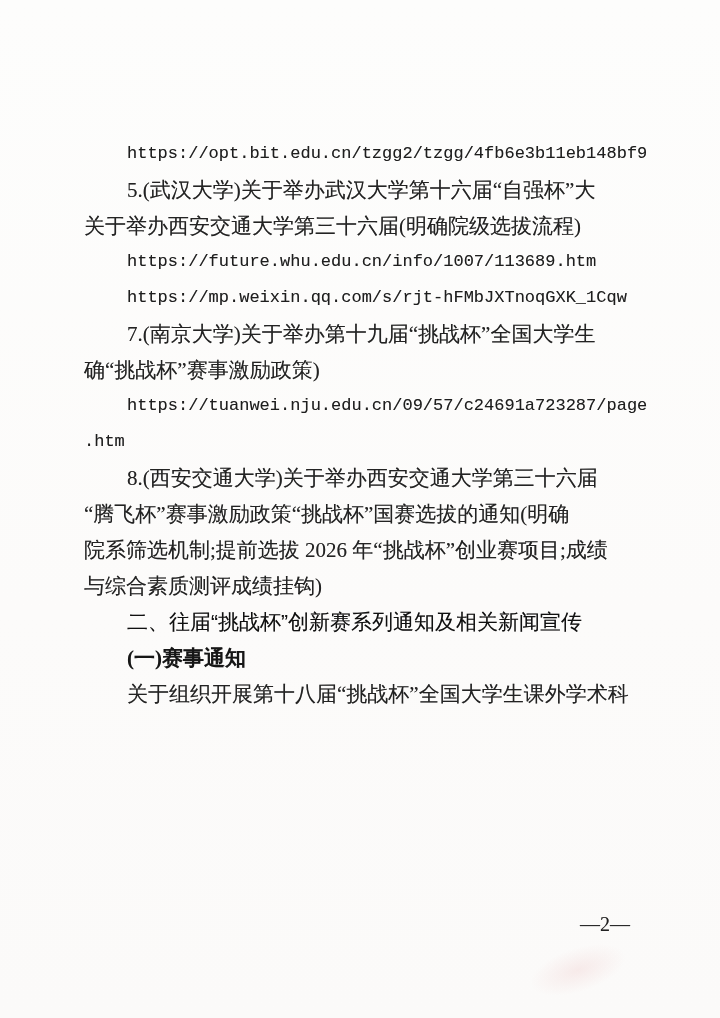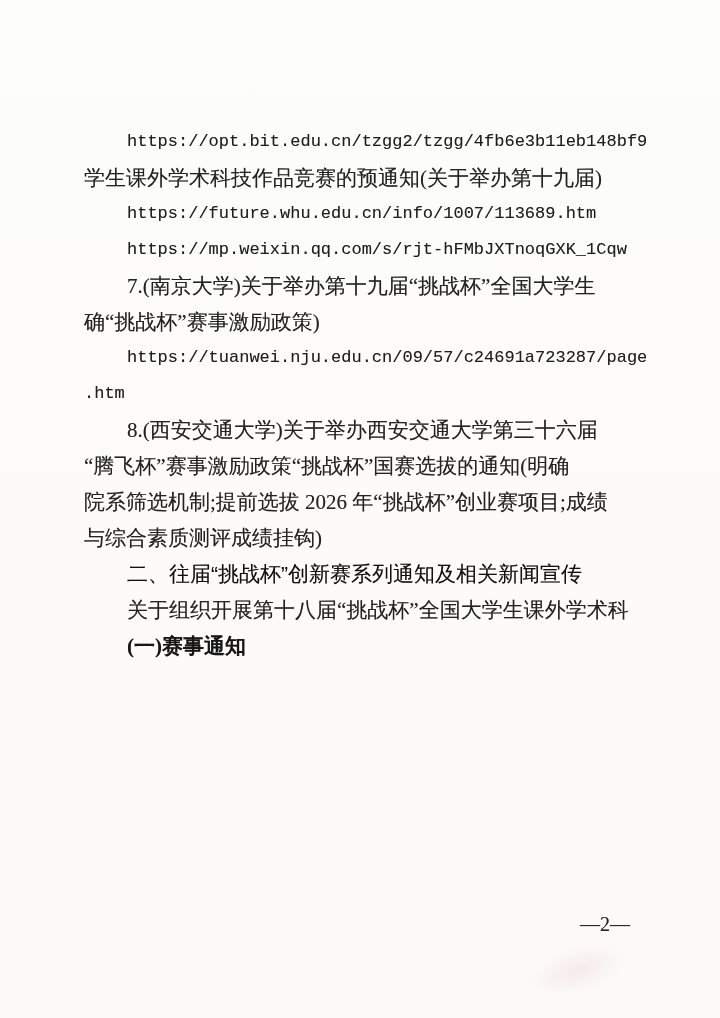--- a/index.html
+++ b/index.html
@@ -13,21 +13,21 @@
     height: 1018px;
     margin: 0;
     background: linear-gradient(180deg, #fdfdfc 0%, #fcfbfa 60%, #fbfaf9 100%);
     overflow: hidden;
     font-family: "Liberation Serif", "DejaVu Serif", serif;
     color: #232323;
   }
   .content {
     position: absolute;
     left: 84px;
-    top: 124px;
+    top: 136px;
     width: 552px;
   }
   .ln {
     height: 36px;
     line-height: 36px;
     font-size: 21px;
     white-space: nowrap;
     letter-spacing: 0;
     text-shadow: 0 0 0.4px rgba(0,0,0,0.35);
   }
@@ -65,31 +65,32 @@
     transform: rotate(-18deg);
     pointer-events: none;
   }
 </style>
 </head>
 <body>
 
 <div class="page">
   <div class="content">
     <div class="ln url ind">https://opt.bit.edu.cn/tzgg2/tzgg/4fb6e3b11eb148bf9</div>
-    <div class="ln">学生课外学术科技作品竞赛的预通知(关于举办第十九届)</div>
+    <div class="ln ind">5.(武汉大学)关于举办武汉大学第十六届“自强杯”大</div>
+    <div class="ln">关于举办西安交通大学第三十六届(明确院级选拔流程)</div>
     <div class="ln url ind">https://future.whu.edu.cn/info/1007/113689.htm</div>
     <div class="ln url ind">https://mp.weixin.qq.com/s/rjt-hFMbJXTnoqGXK_1Cqw</div>
     <div class="ln ind">7.(南京大学)关于举办第十九届“挑战杯”全国大学生</div>
     <div class="ln">确“挑战杯”赛事激励政策)</div>
     <div class="ln url ind">https://tuanwei.nju.edu.cn/09/57/c24691a723287/page</div>
     <div class="ln url">.htm</div>
     <div class="ln ind">8.(西安交通大学)关于举办西安交通大学第三十六届</div>
     <div class="ln">“腾飞杯”赛事激励政策“挑战杯”国赛选拔的通知(明确</div>
     <div class="ln">院系筛选机制;提前选拔 2026 年“挑战杯”创业赛项目;成绩</div>
     <div class="ln">与综合素质测评成绩挂钩)</div>
     <div class="ln heading ind">二、往届“挑战杯”创新赛系列通知及相关新闻宣传</div>
+    <div class="ln subheading ind">(一)赛事通知</div>
     <div class="ln ind">关于组织开展第十八届“挑战杯”全国大学生课外学术科</div>
-    <div class="ln subheading ind">(一)赛事通知</div>
   </div>
 
   <div class="footer">—2—</div>
   <div class="smudge"></div>
 </div>
 
 </body></html>

